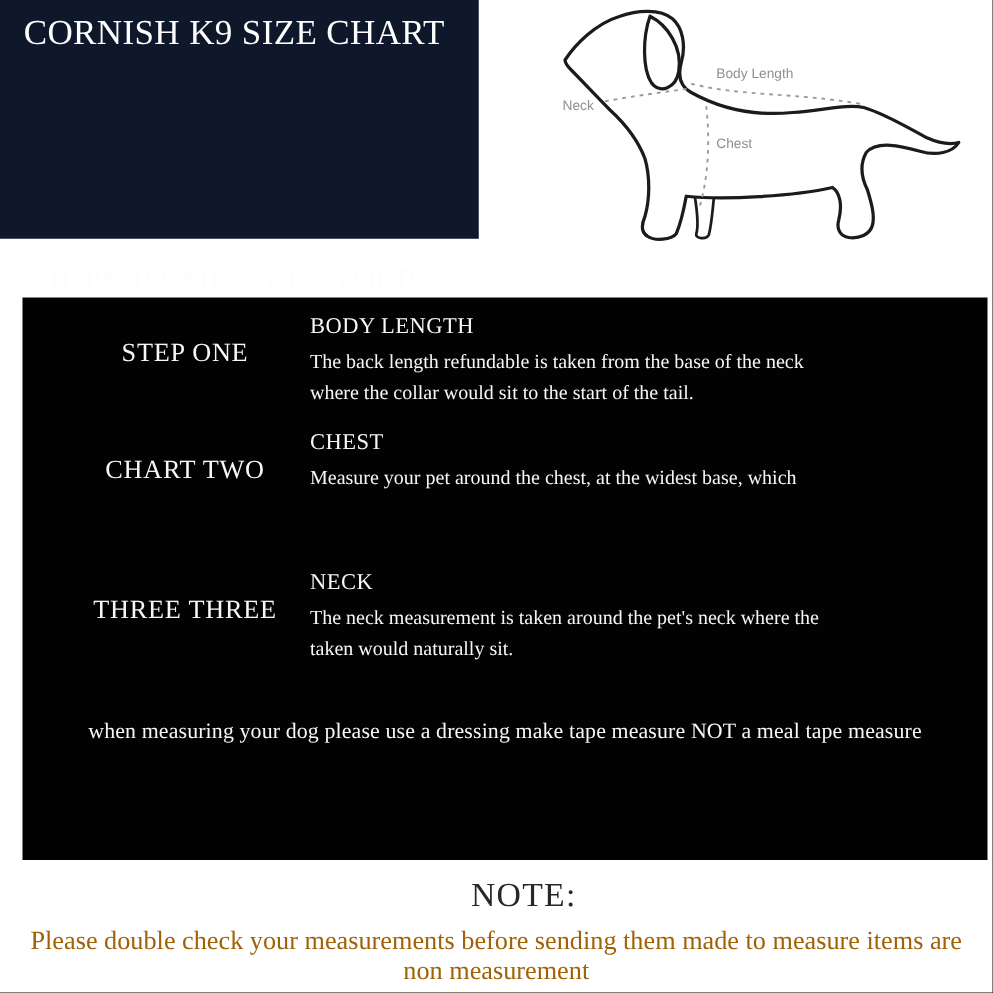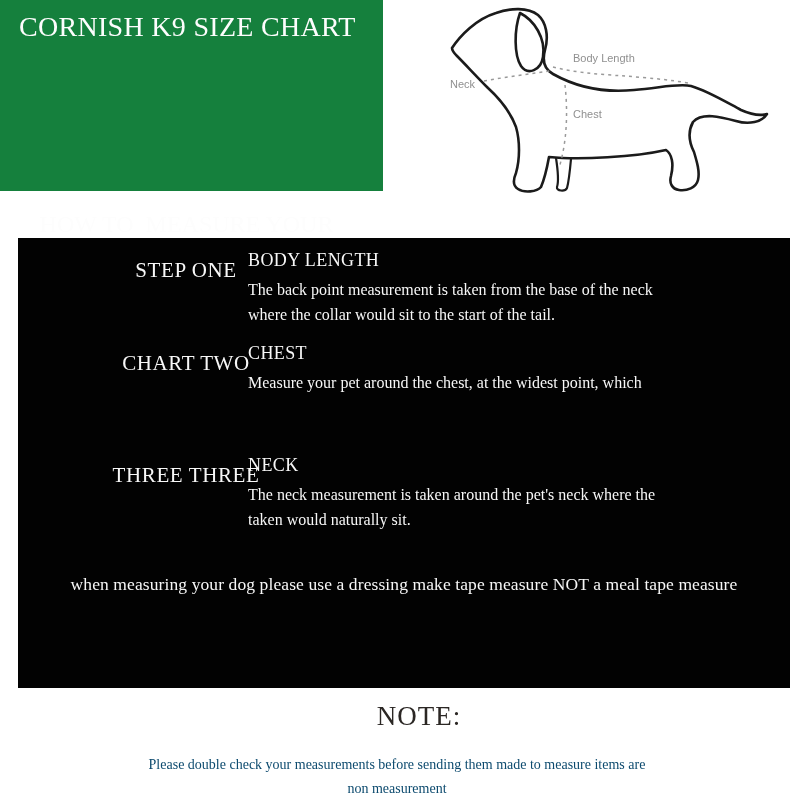--- a/index.html
+++ b/index.html
@@ -3,55 +3,55 @@
 <meta charset="utf-8">
 <style>
   html,body{margin:0;padding:0;}
   body{
     width:794px;height:794px;position:relative;background:#ffffff;
     font-family:"Liberation Serif", serif;overflow:hidden;
   }
   
   .header-box{
     position:absolute;left:0;top:0;width:383px;height:191px;
-    background:#15803d;color:#fdfdfd;
+    background:#0f172a;color:#fdfdfd;
   }
   .header-title{
     position:absolute;left:19px;top:11px;font-size:28px;letter-spacing:.3px;
     white-space:pre-wrap;
   }
   .header-sub{
     position:absolute;left:0;right:10px;top:94px;text-align:center;
     font-size:24px;line-height:52px;white-space:pre-wrap;
   }
   
   .dog-svg{position:absolute;left:430px;top:0;width:360px;height:210px;}
   .diag-label{font-family:"Liberation Sans", sans-serif;font-size:11px;fill:#909090;}
   
   .steps-box{
     position:absolute;left:18px;top:238px;width:772px;height:450px;
     background:#020202;color:#f7f7f7;
   }
   .step-row{position:absolute;left:0;width:100%;}
   .step-row.r1{top:12px;} .step-row.r2{top:105px;} .step-row.r3{top:217px;}
   .step-label{
-    position:absolute;left:0;top:8px;width:260px;text-align:center;
-    font-size:21px;letter-spacing:.6px;padding-left:38px;
+    position:absolute;left:0;top:20px;width:260px;text-align:center;
+    font-size:21px;letter-spacing:.6px;
   }
   .step-content{margin-left:230px;width:500px;}
   .step-heading{font-size:18px;letter-spacing:.4px;margin-bottom:6px;}
   .step-line{font-size:16px;line-height:25px;}
   .warning{
     position:absolute;top:336px;left:0;width:100%;text-align:center;
     font-size:17.5px;letter-spacing:.1px;
   }
   
   .note-section{position:absolute;top:701px;left:0;width:100%;text-align:center;}
-  .note-heading{font-size:27px;letter-spacing:1px;color:#2b2724;margin-bottom:21px;padding-left:44px;}
-  .note-line{font-size:14px;line-height:24px;color:#0c4a6e;}
+  .note-heading{font-size:27px;letter-spacing:1px;color:#2b2724;margin-bottom:8px;padding-left:44px;}
+  .note-line{font-size:21px;line-height:24px;color:#a16207;}
 </style>
 </head>
 <body>
 
 <div class="header-box">
   <div class="header-title">CORNISH K9 SIZE CHART</div>
   <div class="header-sub">
     <div>HOW TO  MEASURE YOUR</div>
     <div>DOG</div>
   </div>
@@ -98,30 +98,30 @@
   <text class="diag-label" x="20" y="88">Neck</text>
   <text class="diag-label" x="143" y="118">Chest</text>
 </svg>
 
 <div class="steps-box">
 
   <div class="step-row r1">
     <div class="step-label">STEP ONE</div>
     <div class="step-content">
       <div class="step-heading">BODY LENGTH</div>
-      <div class="step-line">The back point measurement is taken from the base of the neck</div>
+      <div class="step-line">The back length refundable is taken from the base of the neck</div>
       <div class="step-line">where the collar would sit to the start of the tail.</div>
     </div>
   </div>
 
   <div class="step-row r2">
     <div class="step-label">CHART TWO</div>
     <div class="step-content">
       <div class="step-heading">CHEST</div>
-      <div class="step-line">Measure your pet around the chest, at the widest point, which</div>
+      <div class="step-line">Measure your pet around the chest, at the widest base, which</div>
     </div>
   </div>
 
   <div class="step-row r3">
     <div class="step-label">THREE THREE</div>
     <div class="step-content">
       <div class="step-heading">NECK</div>
       <div class="step-line">The neck measurement is taken around the pet's neck where the</div>
       <div class="step-line">taken would naturally sit.</div>
     </div>

